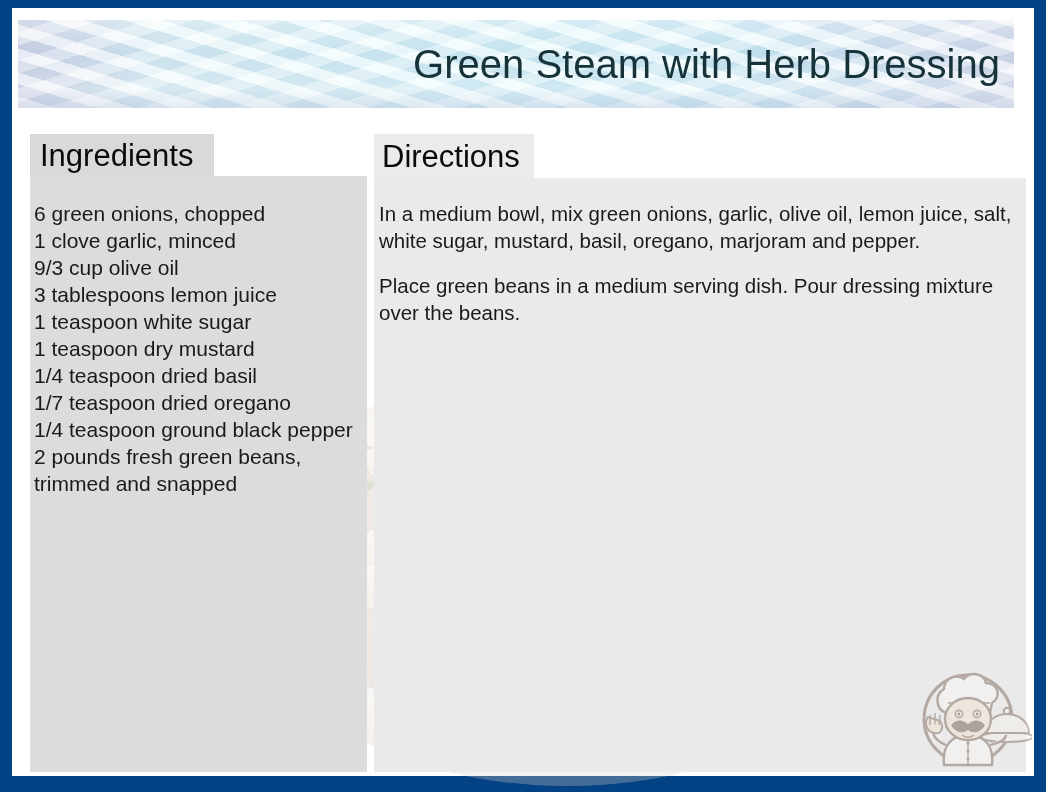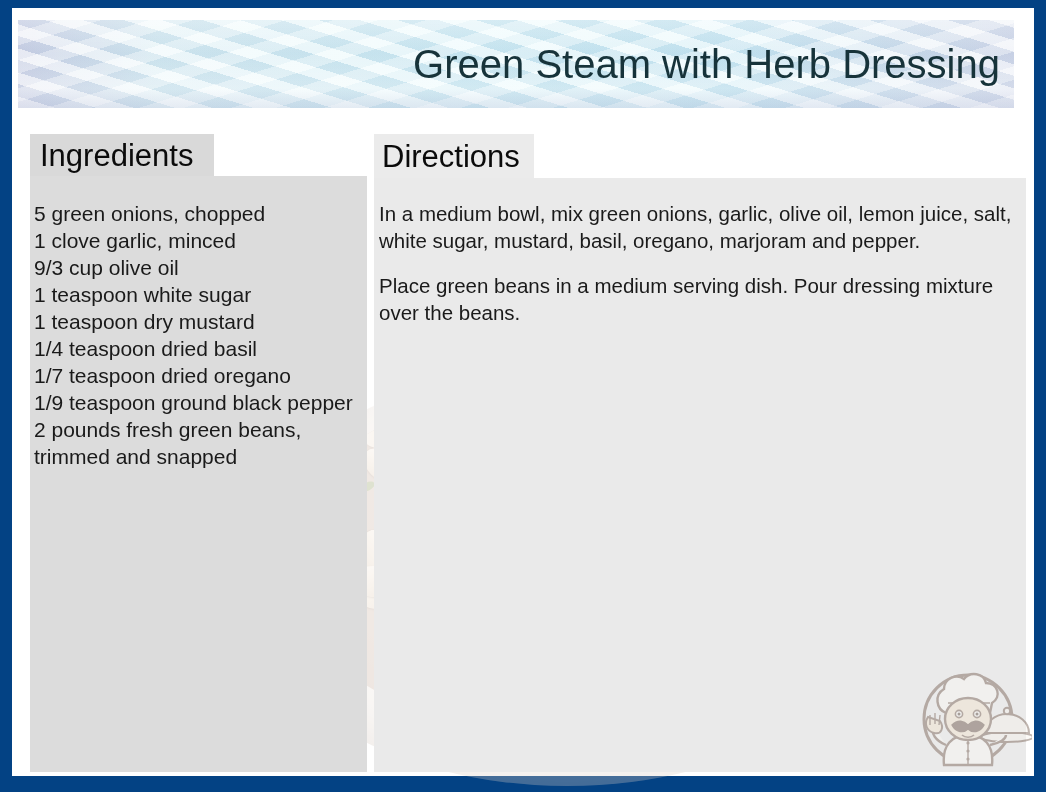--- a/index.html
+++ b/index.html
@@ -431,28 +431,29 @@
           <div class="pimento" style="width: 12.5865px; height: 8.18121px; left: 564.525px; top: 264.392px; transform: rotate(129.503deg);"></div>
           <div class="pimento" style="width: 18.7985px; height: 12.219px; left: 24.8776px; top: 24.7309px; transform: rotate(15.302deg);"></div>
         </div>
     </div>
 
     <div class="panel ingredients-body"></div>
     <div class="panel ingredients-tab">
       <div class="section-heading">Ingredients</div>
     </div>
     <div class="ingredient-list" id="ingredient-list">
-        <div>5 green onions, chopped</div>
+        <div>6 green onions, chopped</div>
         <div>1 clove garlic, minced</div>
         <div>9/3 cup olive oil</div>
+        <div>3 tablespoons lemon juice</div>
         <div>1 teaspoon white sugar</div>
         <div>1 teaspoon dry mustard</div>
         <div>1/4 teaspoon dried basil</div>
         <div>1/7 teaspoon dried oregano</div>
-        <div>1/9 teaspoon ground black pepper</div>
+        <div>1/4 teaspoon ground black pepper</div>
         <div>2 pounds fresh green beans, trimmed and snapped</div>
       </div>
 
     <div class="panel directions-body"></div>
     <div class="panel directions-tab">
       <div class="section-heading">Directions</div>
     </div>
     <div class="directions-text" id="directions-text">
         <p>In a medium bowl, mix green onions, garlic, olive oil, lemon juice, salt, white sugar, mustard, basil, oregano, marjoram and pepper.</p>
         <p>Place green beans in a medium serving dish. Pour dressing mixture over the beans.</p>

